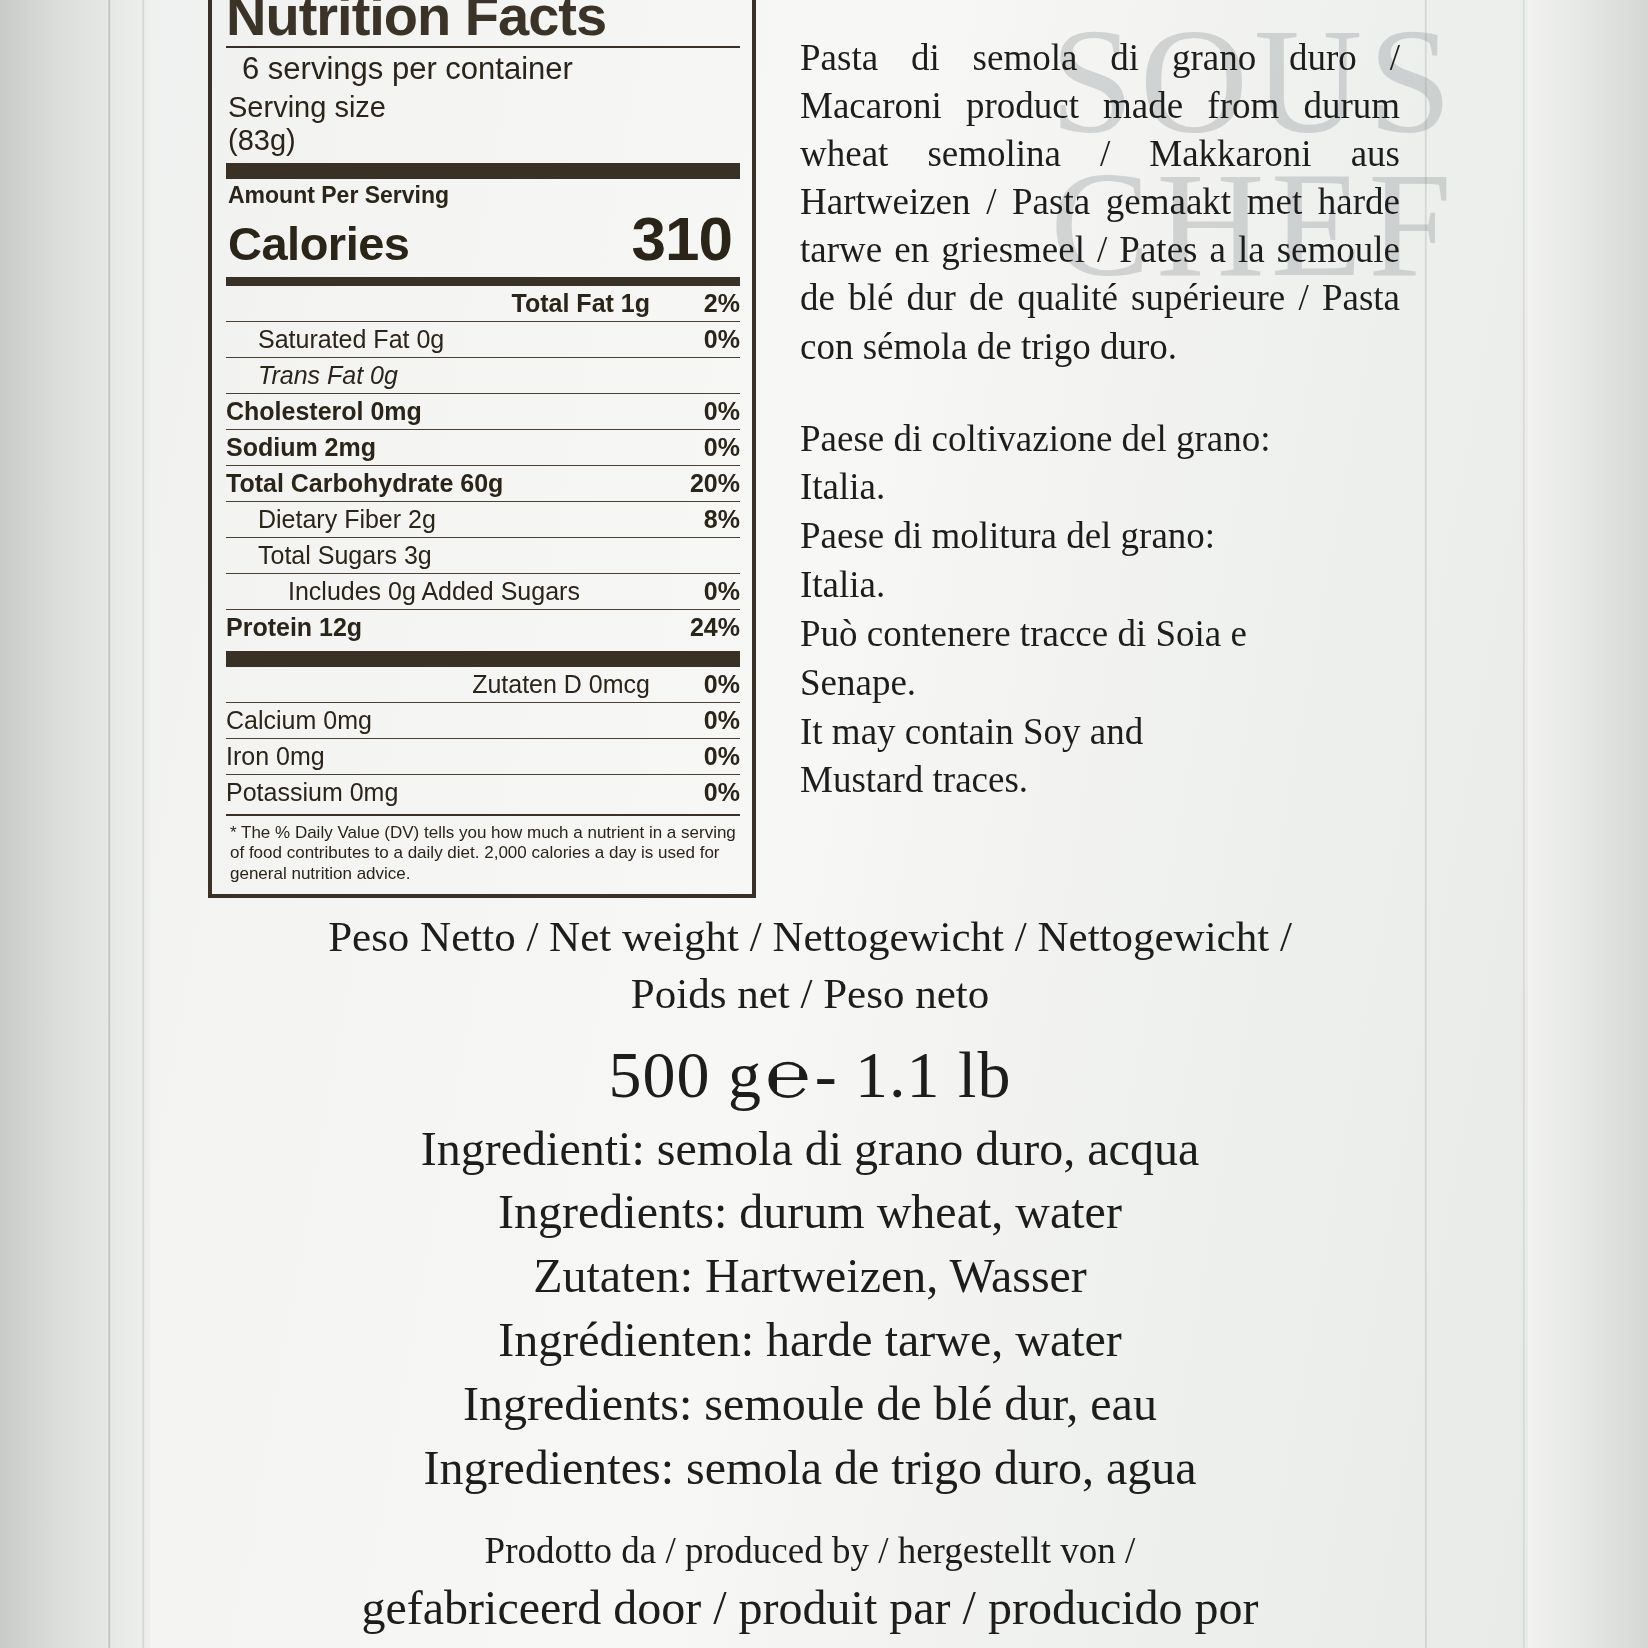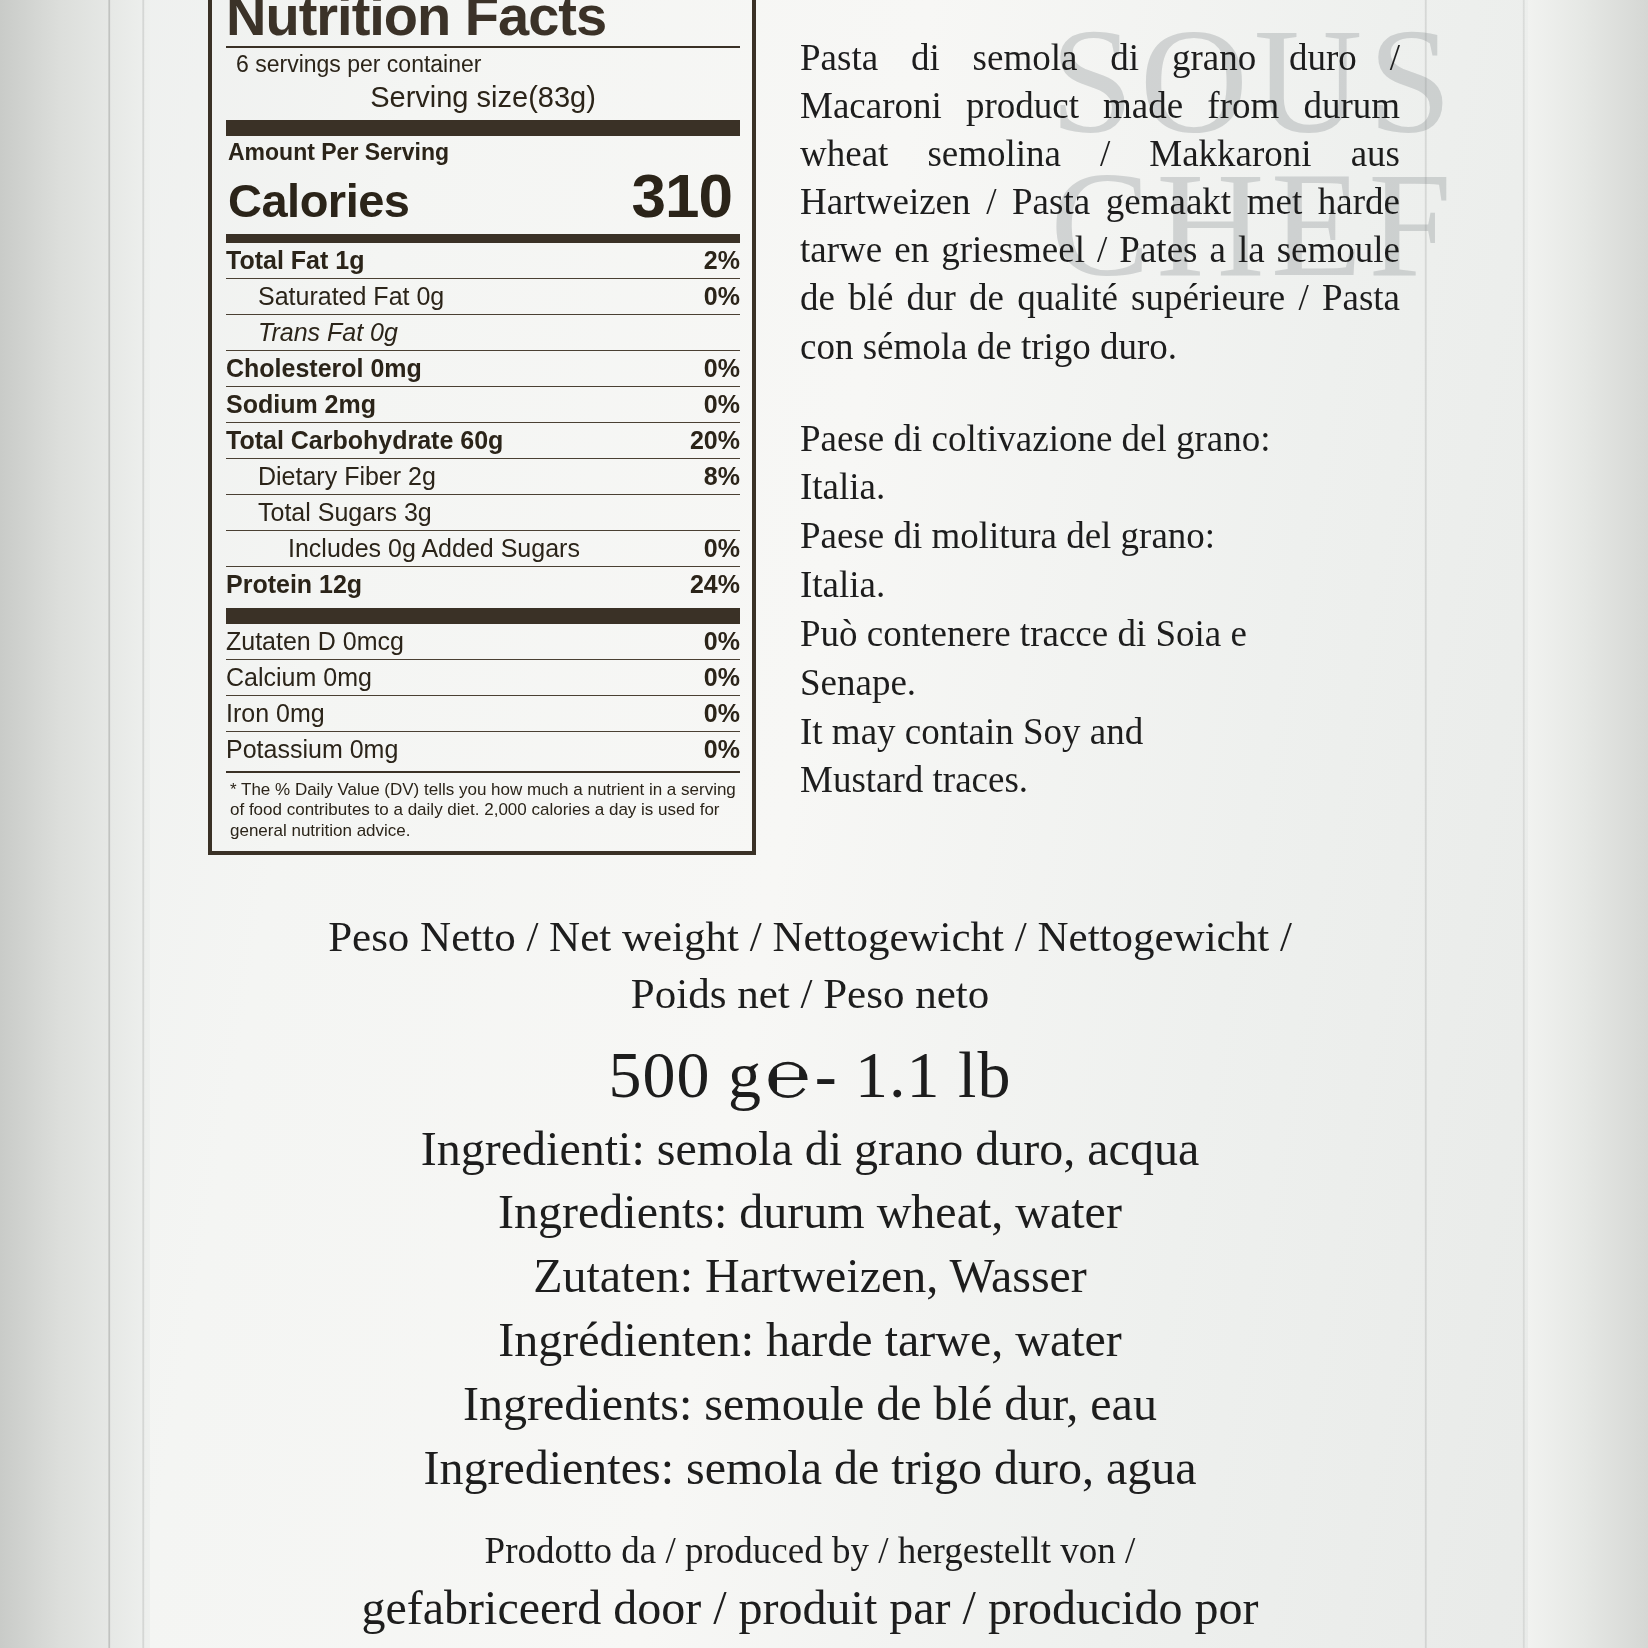--- a/index.html
+++ b/index.html
@@ -81,31 +81,32 @@
   .nf-title {
     font-family: "Liberation Sans", sans-serif;
     font-weight: bold;
     font-size: 56px;
     line-height: 1.0;
     letter-spacing: -1px;
     margin: 0 0 2px 0;
     color: #3b3228;
   }
   .nf-servings {
-    font-size: 23px;
+    font-size: 31px;
     line-height: 1.25;
-    margin: 2px 0 1px 10px;
+    margin: 2px 0 1px 16px;
   }
   .nf-serving-size {
     display: flex;
-    justify-content: center;
+    justify-content: space-between;
     align-items: baseline;
     font-size: 29px;
     font-weight: normal;
     margin: 2px 2px 0 2px;
+    flex-direction: column;
   }
   .rule-thick { border-top: 16px solid #3a3126; margin: 6px 0 0 0; }
   .rule-med   { border-top: 9px solid #3a3126; margin: 3px 0 0 0; }
   .rule-thin  { border-top: 2px solid #3a3126; margin: 0; }
 
   .amount-per {
     font-size: 23px;
     font-weight: bold;
     margin: 3px 2px 0 2px;
   }
@@ -127,21 +128,21 @@
   table.nf {
     width: 100%;
     border-collapse: collapse;
     font-size: 25px;
   }
   table.nf td {
     padding: 3px 0 3px 0;
     vertical-align: baseline;
     border-top: 1.5px solid #4a4033;
   }
-  table.nf tr.first td { border-top: none; }
+  table.nf tr.first td { border-top: none; text-align: right; }
   td.pct { text-align: right; font-weight: bold; width: 90px; white-space: nowrap; }
   .ind1 { padding-left: 32px !important; }
   .ind2 { padding-left: 62px !important; }
   .bold { font-weight: bold; }
   .ital { font-style: italic; }
   .nf-footnote {
     font-size: 17px;
     line-height: 1.2;
     margin: 7px 2px 0 4px;
     font-family: "Liberation Sans", sans-serif;

